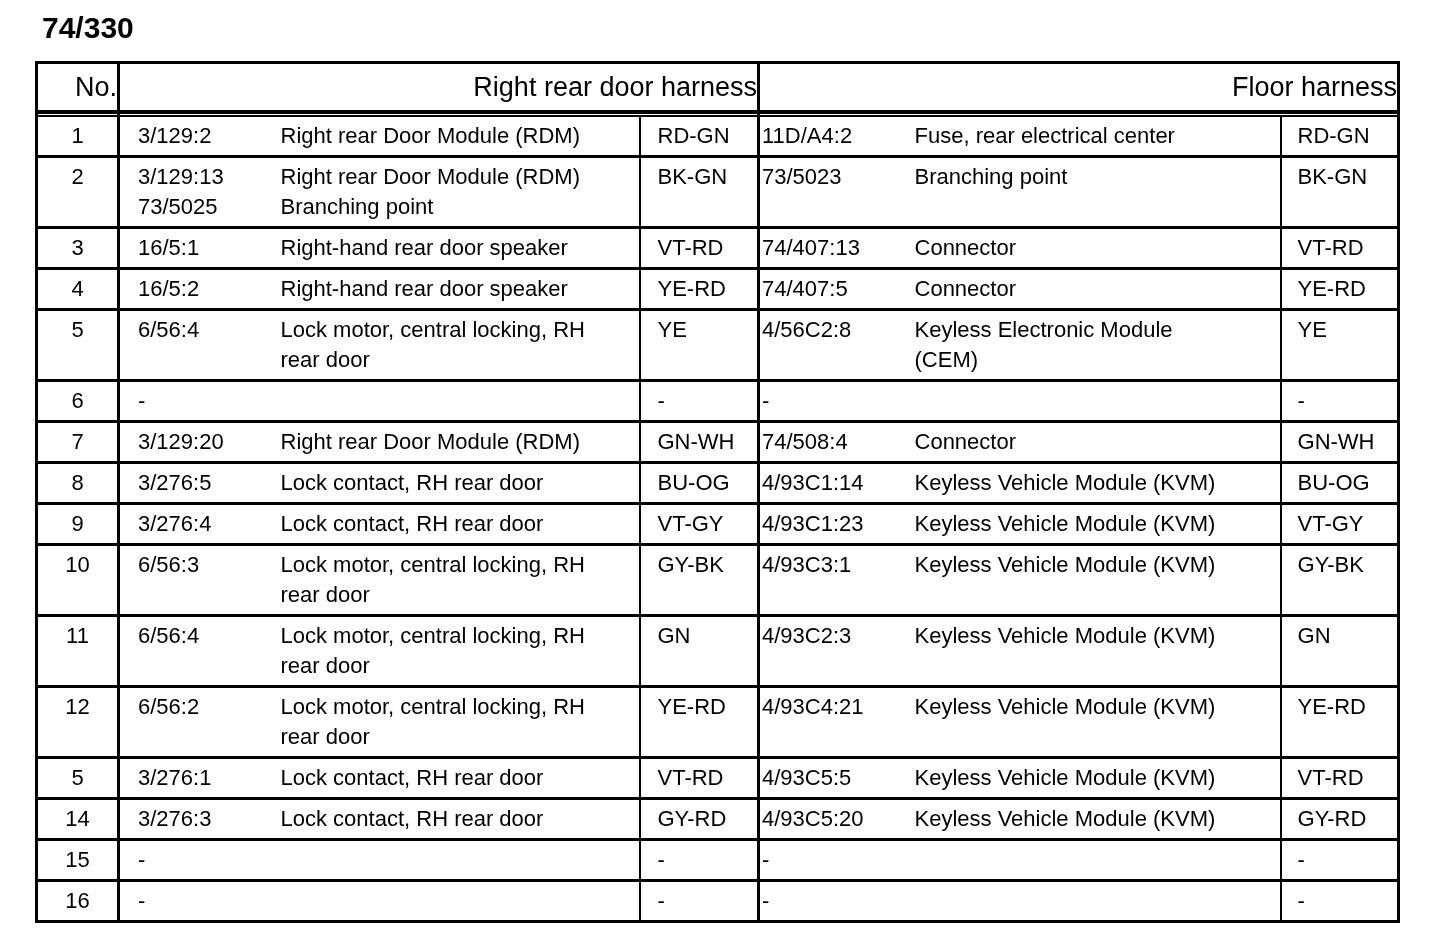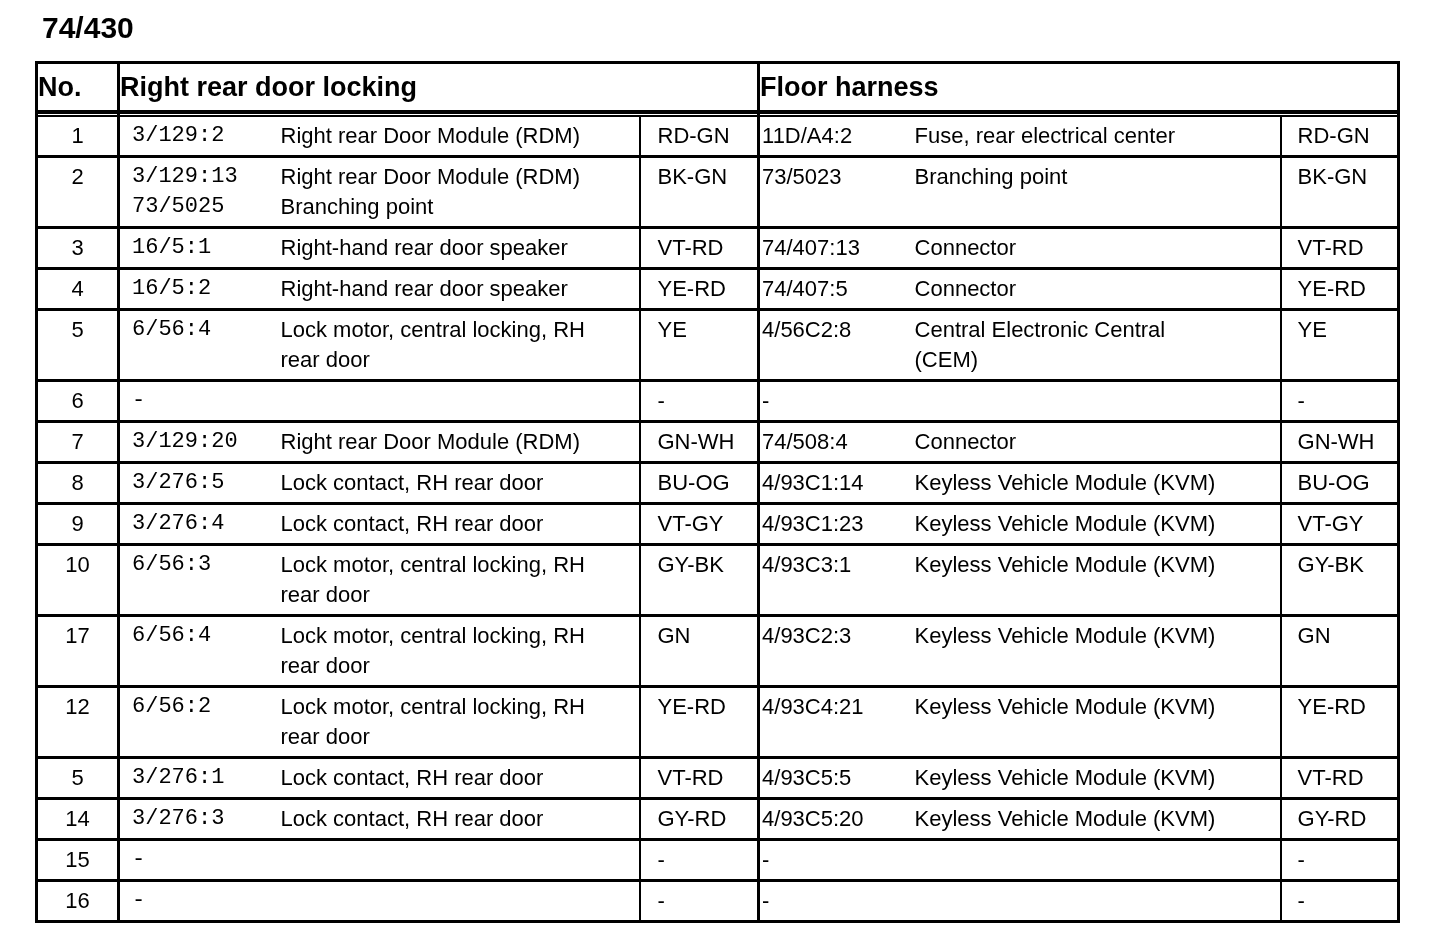--- a/index.html
+++ b/index.html
@@ -24,22 +24,22 @@
     margin: 14px 0 0 35px;
     border: 3px solid #000;
   }
   th, td {
     vertical-align: top;
     padding: 0;
     overflow: hidden;
   }
   th {
     font-size: 27px;
-    font-weight: bold;
-    text-align: left;
+    font-weight: normal;
+    text-align: right;
     padding: 8px 0 7px 0;
     border-bottom: 4px solid #000;
   }
   th.no-hdr, th.left-hdr { border-right: 3px solid #000; }
   tr.divider-row td {
     height: 4px;
     border-bottom: 2px solid #000;
   }
   tr.divider-row td.dv-no, tr.divider-row td.dv-left { border-right: 3px solid #000; }
   tr.body-row { height: 38px; }
@@ -48,55 +48,55 @@
     font-size: 22px;
     line-height: 30px;
     padding-top: 4px;
     padding-bottom: 4px;
   }
   td.no-cell {
     text-align: center;
     border-right: 3px solid #000;
   }
   td.ref-cell, td.desc-cell { white-space: pre; }
-  td.ref-left  { padding-left: 12px; font-family: Liberation Mono, monospace; }
+  td.ref-left  { padding-left: 18px; }
   td.desc-left { padding-left: 2px; }
   td.color-left {
     border-left: 2px solid #000;
     border-right: 3px solid #000;
     padding-left: 17px;
   }
   td.ref-right  { padding-left: 2px; }
   td.desc-right { padding-left: 1px; }
   td.color-right {
     border-left: 2px solid #000;
     padding-left: 16px;
   }
 </style>
 </head>
 <body>
 
 <div class="title-block">
-  <div class="title-line">74/430</div>
+  <div class="title-line">74/330</div>
 </div>
 
 <table class="wiring">
   <colgroup>
     <col style="width:82px">
     <col style="width:160px">
     <col style="width:361px">
     <col style="width:119px">
     <col style="width:155px">
     <col style="width:367px">
     <col style="width:118px">
   </colgroup>
   <thead>
     <tr>
       <th class="no-hdr">No.</th>
-      <th class="left-hdr" colspan="3">Right rear door locking</th>
+      <th class="left-hdr" colspan="3">Right rear door harness</th>
       <th colspan="3">Floor harness</th>
     </tr>
     <tr class="divider-row">
       <td class="dv-no"></td>
       <td class="dv-left" colspan="3"></td>
       <td colspan="3"></td>
     </tr>
   </thead>
   <tbody>
       <tr class="body-row">
@@ -137,21 +137,21 @@
     <td class="desc-cell desc-right">Connector</td>
     <td class="color-right">YE-RD</td>
   </tr>
       <tr class="body-row">
     <td class="no-cell">5</td>
     <td class="ref-cell ref-left">6/56:4</td>
     <td class="desc-cell desc-left">Lock motor, central locking, RH
 rear door</td>
     <td class="color-left">YE</td>
     <td class="ref-cell ref-right">4/56C2:8</td>
-    <td class="desc-cell desc-right">Central Electronic Central
+    <td class="desc-cell desc-right">Keyless Electronic Module
 (CEM)</td>
     <td class="color-right">YE</td>
   </tr>
       <tr class="body-row">
     <td class="no-cell">6</td>
     <td class="ref-cell ref-left">-</td>
     <td class="desc-cell desc-left"></td>
     <td class="color-left">-</td>
     <td class="ref-cell ref-right">-</td>
     <td class="desc-cell desc-right"></td>
@@ -188,21 +188,21 @@
     <td class="no-cell">10</td>
     <td class="ref-cell ref-left">6/56:3</td>
     <td class="desc-cell desc-left">Lock motor, central locking, RH
 rear door</td>
     <td class="color-left">GY-BK</td>
     <td class="ref-cell ref-right">4/93C3:1</td>
     <td class="desc-cell desc-right">Keyless Vehicle Module (KVM)</td>
     <td class="color-right">GY-BK</td>
   </tr>
       <tr class="body-row">
-    <td class="no-cell">17</td>
+    <td class="no-cell">11</td>
     <td class="ref-cell ref-left">6/56:4</td>
     <td class="desc-cell desc-left">Lock motor, central locking, RH
 rear door</td>
     <td class="color-left">GN</td>
     <td class="ref-cell ref-right">4/93C2:3</td>
     <td class="desc-cell desc-right">Keyless Vehicle Module (KVM)</td>
     <td class="color-right">GN</td>
   </tr>
       <tr class="body-row">
     <td class="no-cell">12</td>

